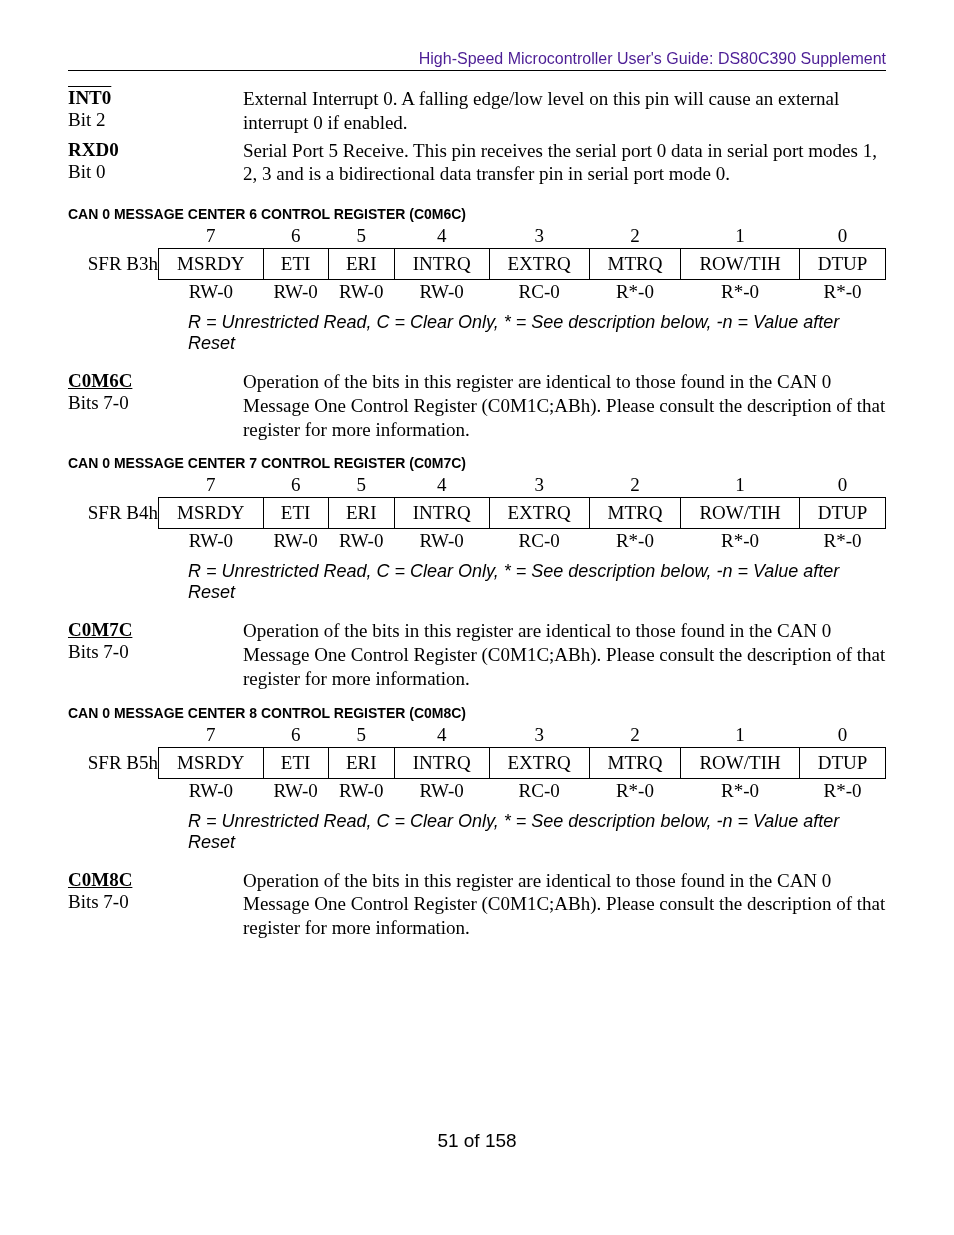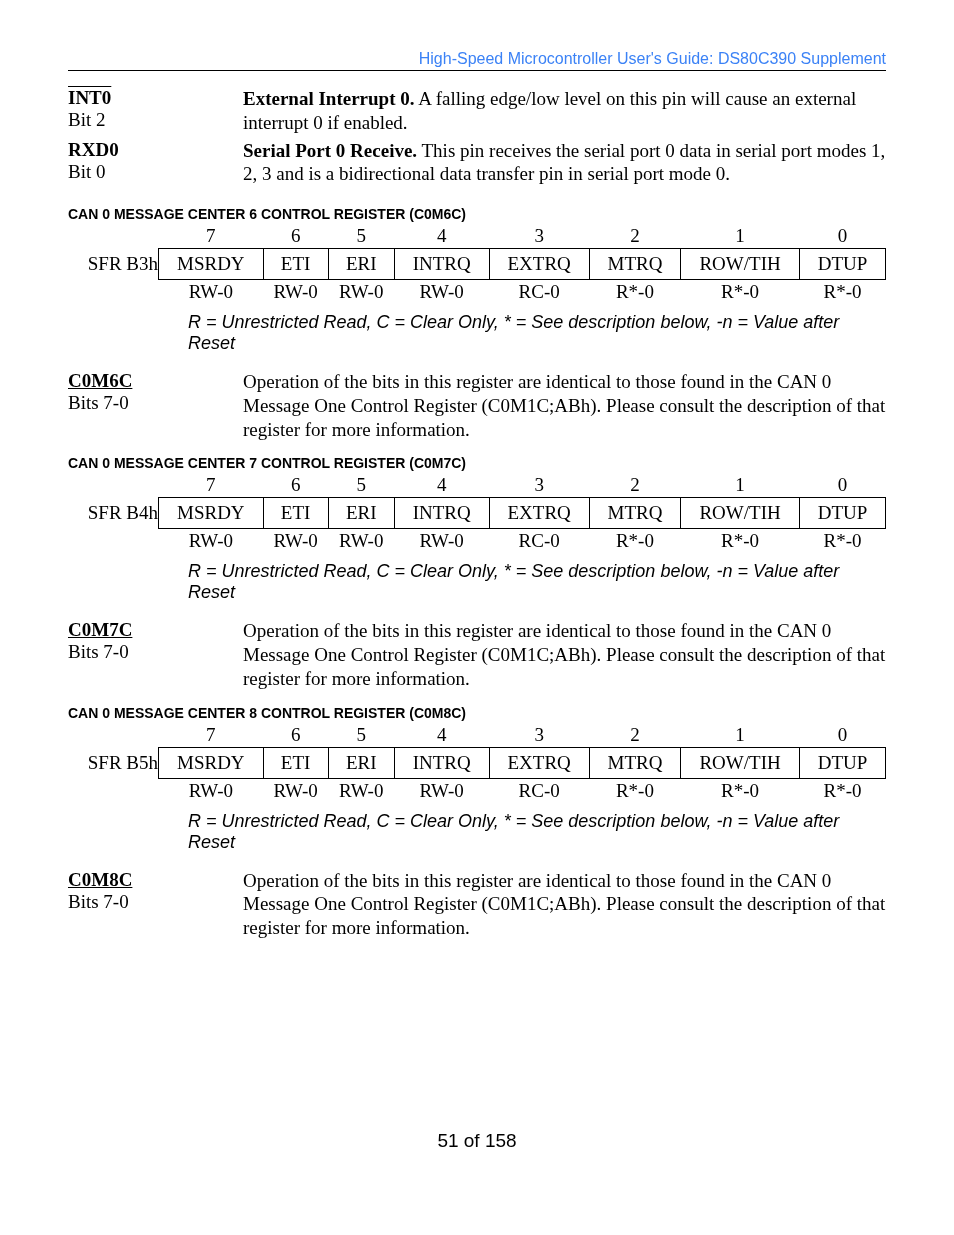--- a/index.html
+++ b/index.html
@@ -13,21 +13,21 @@
     box-sizing: border-box;
   }
   .header-line {
     border-bottom: 1.5px solid #000;
     margin-bottom: 14px;
   }
   .header-text {
     font-family: Arial, Helvetica, sans-serif;
     font-size: 16px;
     text-align: right;
-    color: #3b82f6;
+    color: #4c1d95;
     padding-bottom: 2px;
   }
   .pin-table {
     border-collapse: collapse;
     width: 100%;
     margin-bottom: 18px;
   }
   .pin-table td {
     vertical-align: top;
     padding: 2px 0;
@@ -42,21 +42,21 @@
   .overline {
     text-decoration: overline;
   }
   .pin-bit {
     font-weight: normal;
   }
   .pin-desc {
     line-height: 1.25;
   }
   .pin-desc .bold {
-    font-weight: bold;
+    font-weight: normal;
   }
   h2.section {
     font-family: Arial, Helvetica, sans-serif;
     font-weight: bold;
     font-size: 14px;
     margin: 10px 0 2px 0;
     letter-spacing: 0px;
   }
   table.reg {
     border-collapse: collapse;
@@ -122,21 +122,21 @@
     <td class="pin-desc">
       <span class="bold">External Interrupt 0.</span><span> A falling edge/low level on this pin will cause an external interrupt 0 if enabled.</span>
     </td>
   </tr>
   <tr>
     <td class="pin-label">
       <span class="pin-name">RXD0</span><br>
       <span class="pin-bit">Bit 0</span>
     </td>
     <td class="pin-desc">
-      <span class="bold">Serial Port 0 Receive.</span><span> This pin receives the serial port 0 data in serial port modes 1, 2, 3 and is a bidirectional data transfer pin in serial port mode 0.</span>
+      <span class="bold">Serial Port 5 Receive.</span><span> This pin receives the serial port 0 data in serial port modes 1, 2, 3 and is a bidirectional data transfer pin in serial port mode 0.</span>
     </td>
   </tr>
 </tbody>
   </table>
 
 <h2 class="section">CAN 0 MESSAGE CENTER 6 CONTROL REGISTER (C0M6C)</h2>
 <table class="reg">
   <tbody>
       <tr class="bitnum-row">
     <td class="sfr"></td>

